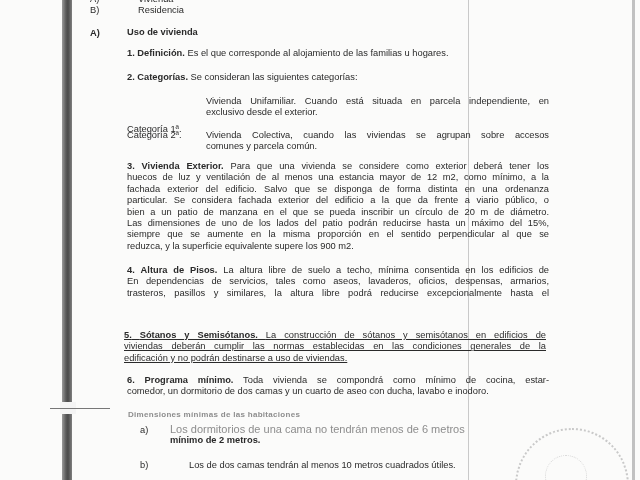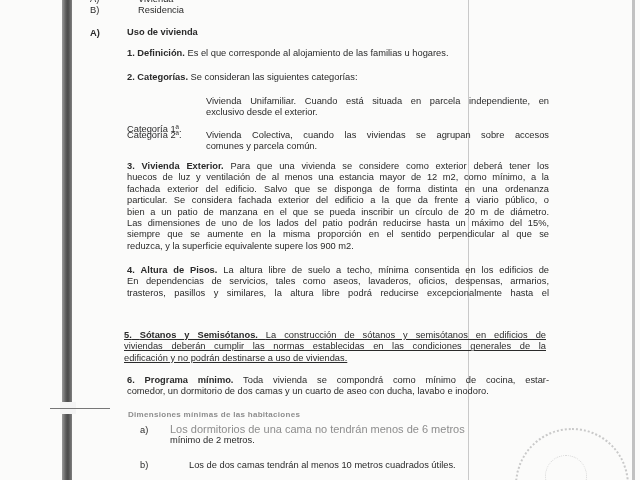--- a/index.html
+++ b/index.html
@@ -99,15 +99,15 @@
 </div>
 
 <div class="para" style="left:127px;top:375px;width:422px;">
   <span class="line"><span class="b">6.</span> <span class="b">Programa mínimo.</span> <span>Toda vivienda se compondrá como mínimo de cocina, estar-</span></span>
   <span class="line last">comedor, un dormitorio de dos camas y un cuarto de aseo con ducha, lavabo e inodoro.</span>
 </div>
 
 <span class="t faded b" style="left:128px;top:409px;font-size:8px;letter-spacing:0.3px;">Dimensiones mínimas de las habitaciones</span>
 <span class="t" style="left:140px;top:425px;">a)</span>
 <span class="t faded" style="left:170px;top:424px;font-size:11px;">Los dormitorios de una cama no tendrán menos de 6 metros</span>
-<span class="t" style="left:170px;top:435px;">mínimo de 2 metros.</span>
+<span class="t" style="left:170px;top:435px;font-weight:bold;">mínimo de 2 metros.</span>
 <span class="t" style="left:140px;top:460px;">b)</span>
 <span class="t" style="left:170px;top:460px;padding-left:19px;">Los de dos camas tendrán al menos 10 metros cuadrados útiles.</span>
 
 </body></html>

